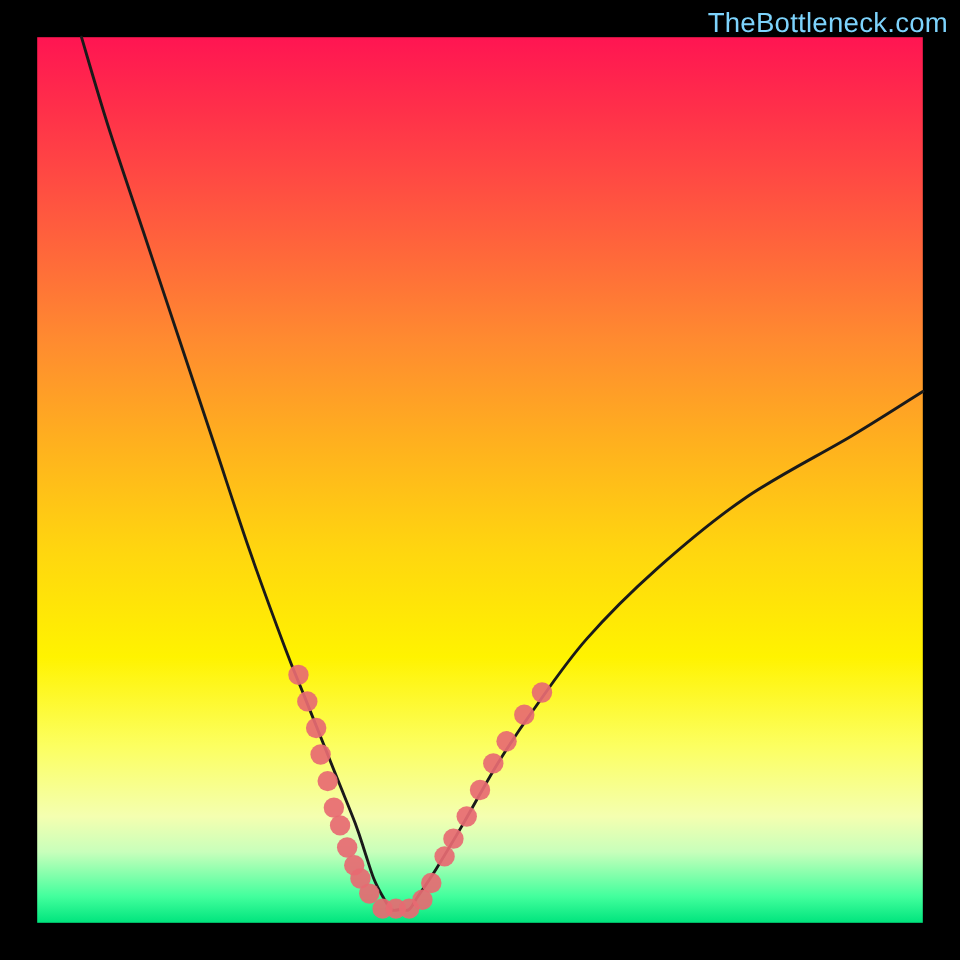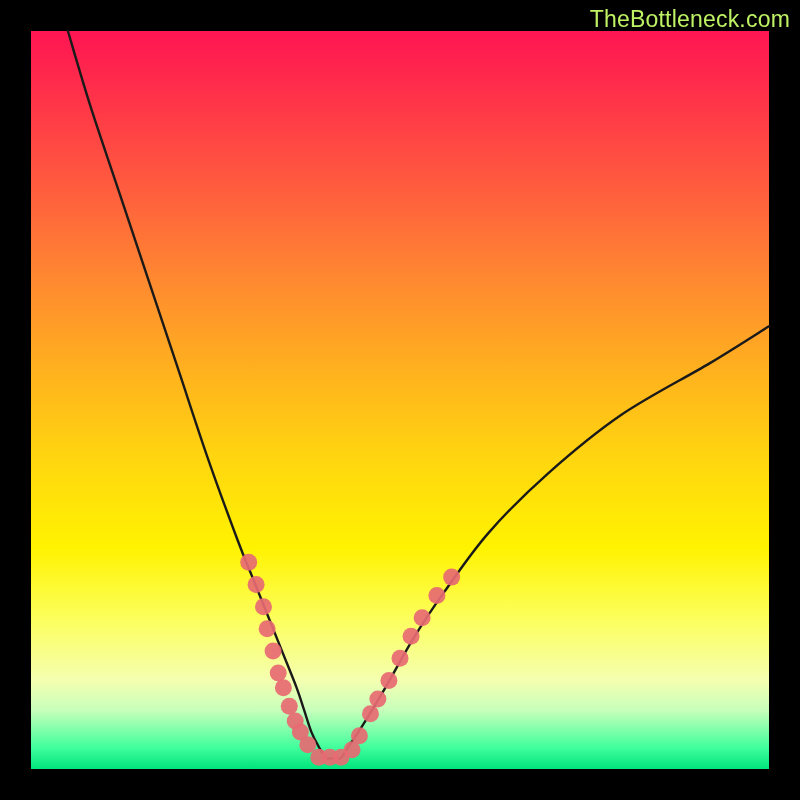--- a/index.html
+++ b/index.html
@@ -38,21 +38,21 @@
       #f4ffb0 88%,
       #c8ffbb 92%,
       #43ff9d 97%,
       #00e47d 100%
     );
   }
   .watermark {
     position: absolute;
     top: 6px;
     right: 10px;
-    color: #bef264;
+    color: #7dd3fc;
     font-size: 23px;
     font-weight: 500;
     letter-spacing: 0.2px;
     user-select: none;
   }
   svg.curve {
     position: absolute;
     left: 0;
     top: 0;
     pointer-events: none;

